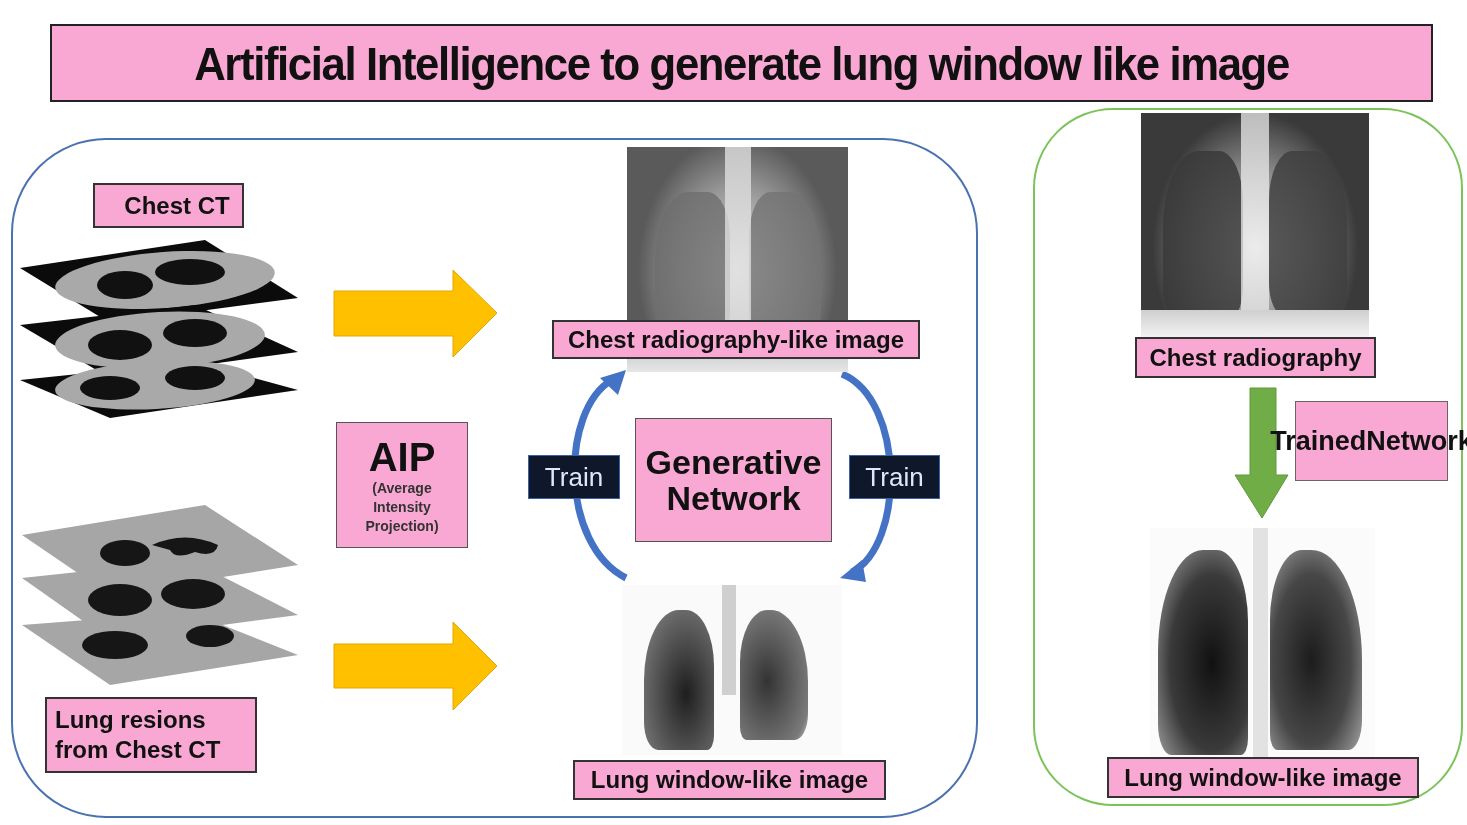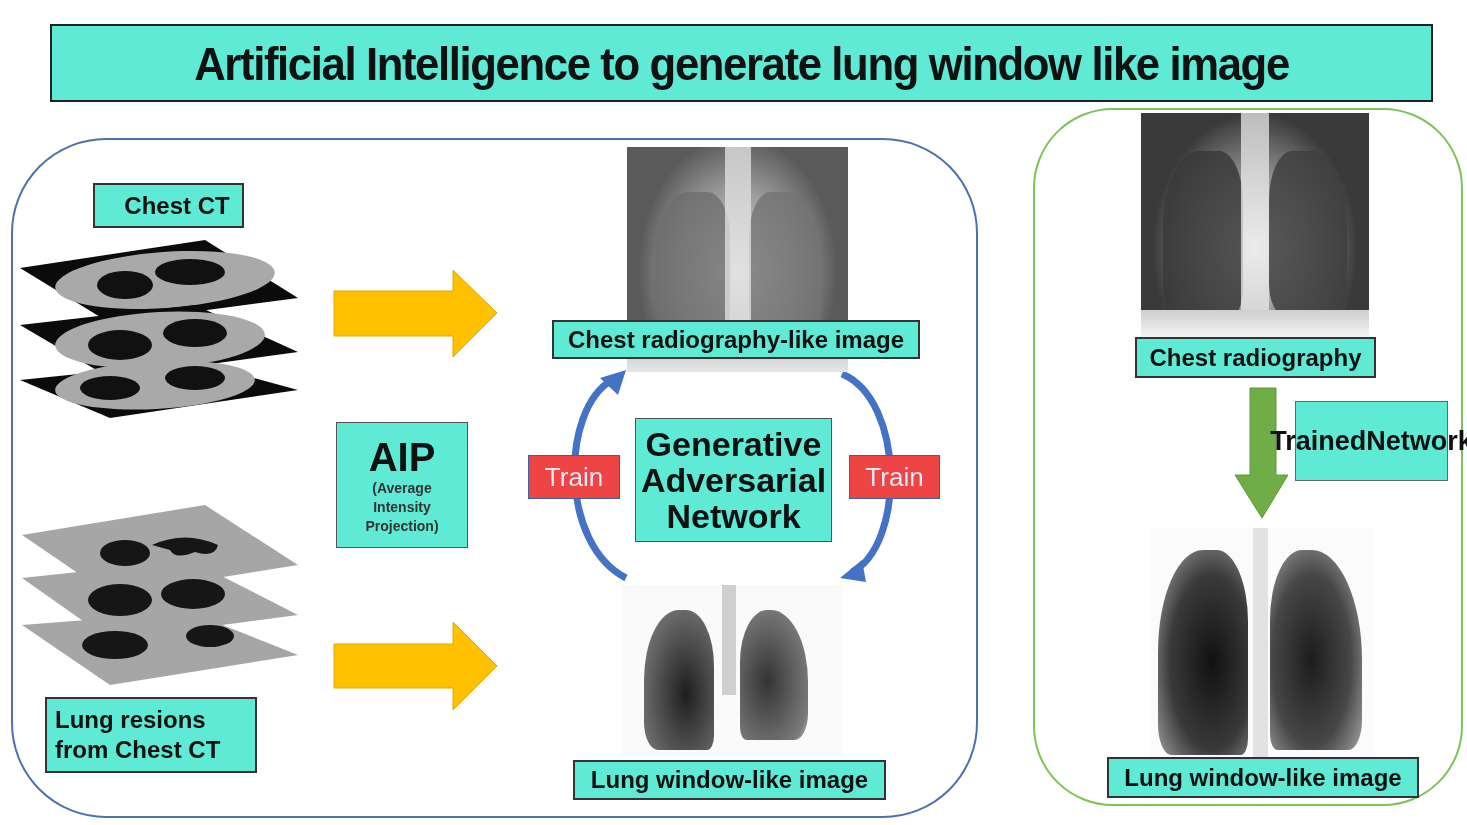--- a/index.html
+++ b/index.html
@@ -1,24 +1,24 @@
 <!DOCTYPE html>
 <html><head>
 <meta charset="utf-8">
 <style>
   html,body{margin:0;padding:0;background:#fff;}
   body{width:1467px;height:825px;position:relative;overflow:hidden;font-family:"Liberation Sans",sans-serif;color:#111;}
   .abs{position:absolute;}
-  .box{position:absolute;background:#5eead4;border:2px solid #333;box-sizing:border-box;display:flex;align-items:center;justify-content:center;text-align:center;font-weight:bold;color:#111;}
+  .box{position:absolute;background:#f9a8d4;border:2px solid #333;box-sizing:border-box;display:flex;align-items:center;justify-content:center;text-align:center;font-weight:bold;color:#111;}
   .title-box{left:50px;top:24px;width:1383px;height:78px;border:2px solid #222;font-size:47px;letter-spacing:-1.5px;font-weight:bold;transform-origin:center;}
   .title-box span{display:inline-block;transform:scaleX(0.93);}
   .panel-left{left:11px;top:138px;width:967px;height:680px;border:2px solid #4a72b0;border-radius:95px;box-sizing:border-box;}
   .panel-right{left:1033px;top:108px;width:430px;height:698px;border:2px solid #7cc35a;border-radius:80px;box-sizing:border-box;}
   .lbl{font-size:24px;}
-  .train{position:absolute;background:#ef4444;color:#dfe8f6;font-size:26px;display:flex;align-items:center;justify-content:center;border:1px solid #3a62a8;box-sizing:border-box;}
+  .train{position:absolute;background:#0f172a;color:#dfe8f6;font-size:26px;display:flex;align-items:center;justify-content:center;border:1px solid #3a62a8;box-sizing:border-box;}
   svg{position:absolute;overflow:visible;}
   .xr{position:absolute;overflow:hidden;}
 </style>
 </head>
 <body>
 
 <div class="box title-box">
   <span>Artificial Intelligence to generate lung window like image</span>
 </div>
 
@@ -106,21 +106,20 @@
 
 <div class="train" style="left:528px;top:455px;width:92px;height:44px;">
   <span>Train</span>
 </div>
 <div class="train" style="left:849px;top:455px;width:91px;height:44px;">
   <span>Train</span>
 </div>
 
 <div class="box" style="left:635px;top:418px;width:197px;height:124px;flex-direction:column;font-size:34px;line-height:36px;border-width:1px;border-color:#555;">
   <span>Generative</span>
-  <span>Adversarial</span>
   <span>Network</span>
 </div>
 
 <div class="xr" style="left:622px;top:585px;width:220px;height:170px;background:#fafafa;">
   <div class="abs" style="left:22px;top:25px;width:70px;height:140px;border-radius:50% 40% 10% 20%;background:radial-gradient(ellipse at 60% 60%,#1e1e1e,#6e6e6e 75%,#e9e9e9 100%);"></div>
   <div class="abs" style="left:118px;top:25px;width:68px;height:130px;border-radius:40% 55% 20% 10%;background:radial-gradient(ellipse at 40% 55%,#333,#7a7a7a 75%,#ededed 100%);"></div>
   <div class="abs" style="left:100px;top:0;width:14px;height:110px;background:#cfcfcf;"></div>
 </div>
 <div class="box lbl" style="left:573px;top:760px;width:313px;height:40px;">
   <span>Lung window-like image</span>

